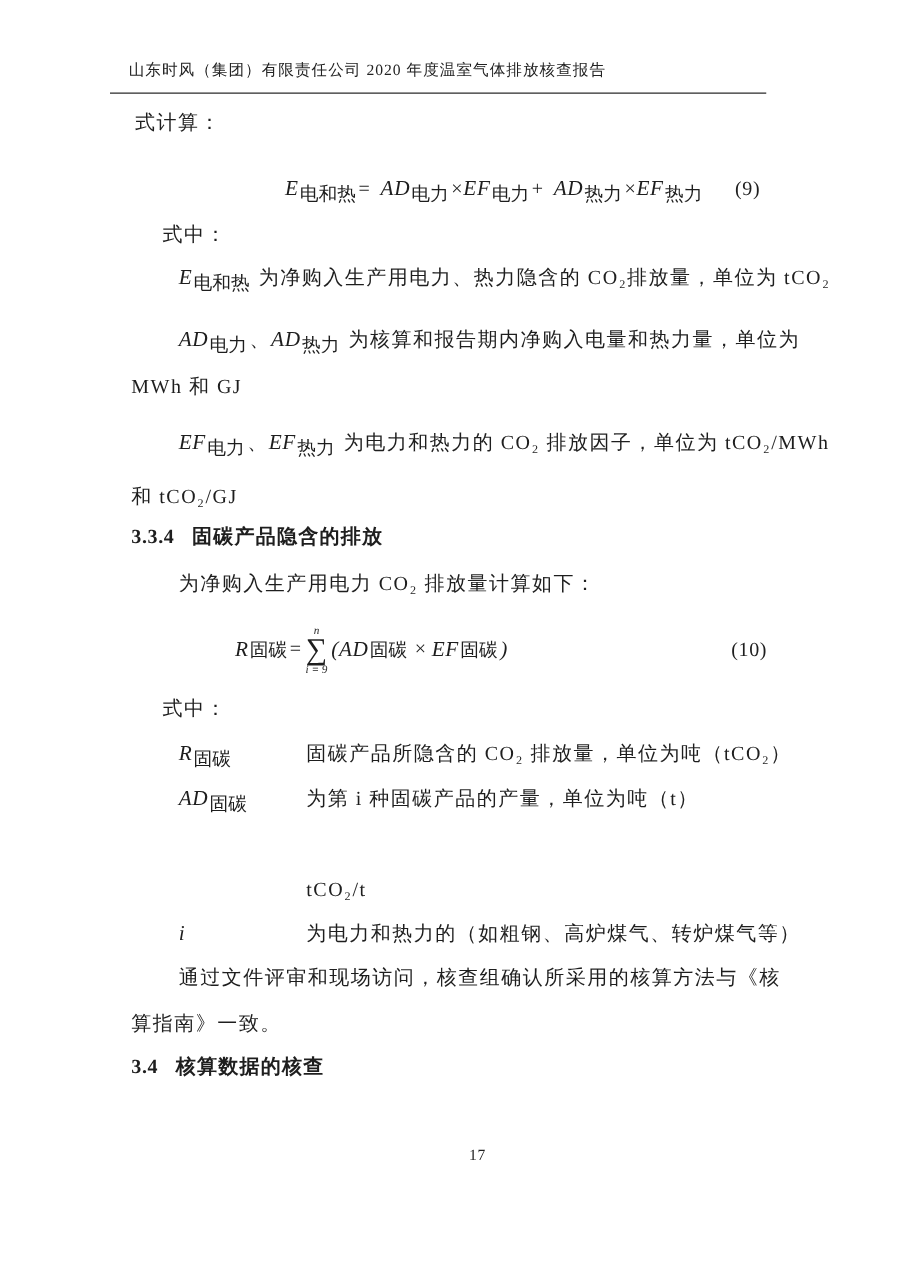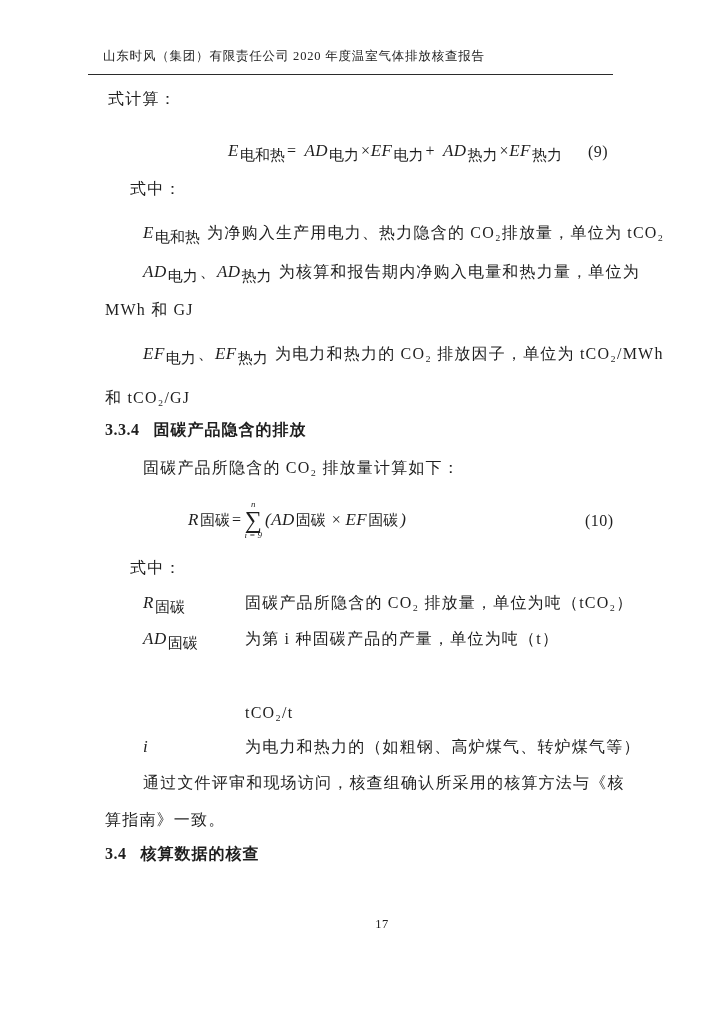--- a/index.html
+++ b/index.html
@@ -119,42 +119,42 @@
 
   <div class="formula" style="top:141px; left:228px;">
     <span class="var">E</span><span class="fsub">电和热</span><span class="op">=</span>&nbsp;
     <span class="var">AD</span><span class="fsub">电力</span><span class="op">×</span><span class="var">EF</span><span class="fsub">电力</span><span class="op">+</span>&nbsp;
     <span class="var">AD</span><span class="fsub">热力</span><span class="op">×</span><span class="var">EF</span><span class="fsub">热力</span>
   </div>
   <div class="formula-number" style="top:143px; left:588px;">(9)</div>
 
   <div class="line" style="top:178px; left:130px;">式中：</div>
 
-  <div class="line" style="top:222px; left:143px;">
+  <div class="line" style="top:211px; left:143px;">
     <span class="var">E</span><span class="fsub">电和热</span>
     <span>为净购入生产用电力、热力隐含的 CO₂排放量，单位为 tCO₂</span>
   </div>
 
   <div class="line" style="top:261px; left:143px;">
     <span class="var">AD</span><span class="fsub">电力</span><span>、</span><span class="var">AD</span><span class="fsub">热力</span>
     <span>为核算和报告期内净购入电量和热力量，单位为</span>
   </div>
   <div class="line" style="top:299px; left:105px;">MWh 和 GJ</div>
 
   <div class="line" style="top:343px; left:143px;">
     <span class="var">EF</span><span class="fsub">电力</span><span>、</span><span class="var">EF</span><span class="fsub">热力</span>
     <span>为电力和热力的 CO₂ 排放因子，单位为 tCO₂/MWh</span>
   </div>
   <div class="line" style="top:387px; left:105px;">和 tCO₂/GJ</div>
 
   <div class="line heading" style="top:419px; left:105px;">
     <span class="sec-num">3.3.4</span><span>固碳产品隐含的排放</span>
   </div>
 
-  <div class="line" style="top:457px; left:143px;">固碳产品所隐含的 CO₂ 排放量计算如下：</div>
+  <div class="line" style="top:457px; left:143px;">为净购入生产用电力 CO₂ 排放量计算如下：</div>
 
   <div class="f10-line" style="top:494px; left:188px; height:52px;">
     <span class="var">R</span><span class="fsub">固碳</span><span class="op">=</span><span class="sum">
         <span class="sum-n">n</span>
         <span class="sum-sigma">∑</span>
         <span class="sum-limit">i = 9</span>
       </span>
     <span class="var">(</span><span class="var">AD</span><span class="fsub">固碳</span>&nbsp;<span class="op">×</span>&nbsp;
     <span class="var">EF</span><span class="fsub">固碳</span><span class="var">)</span>
   </div>

